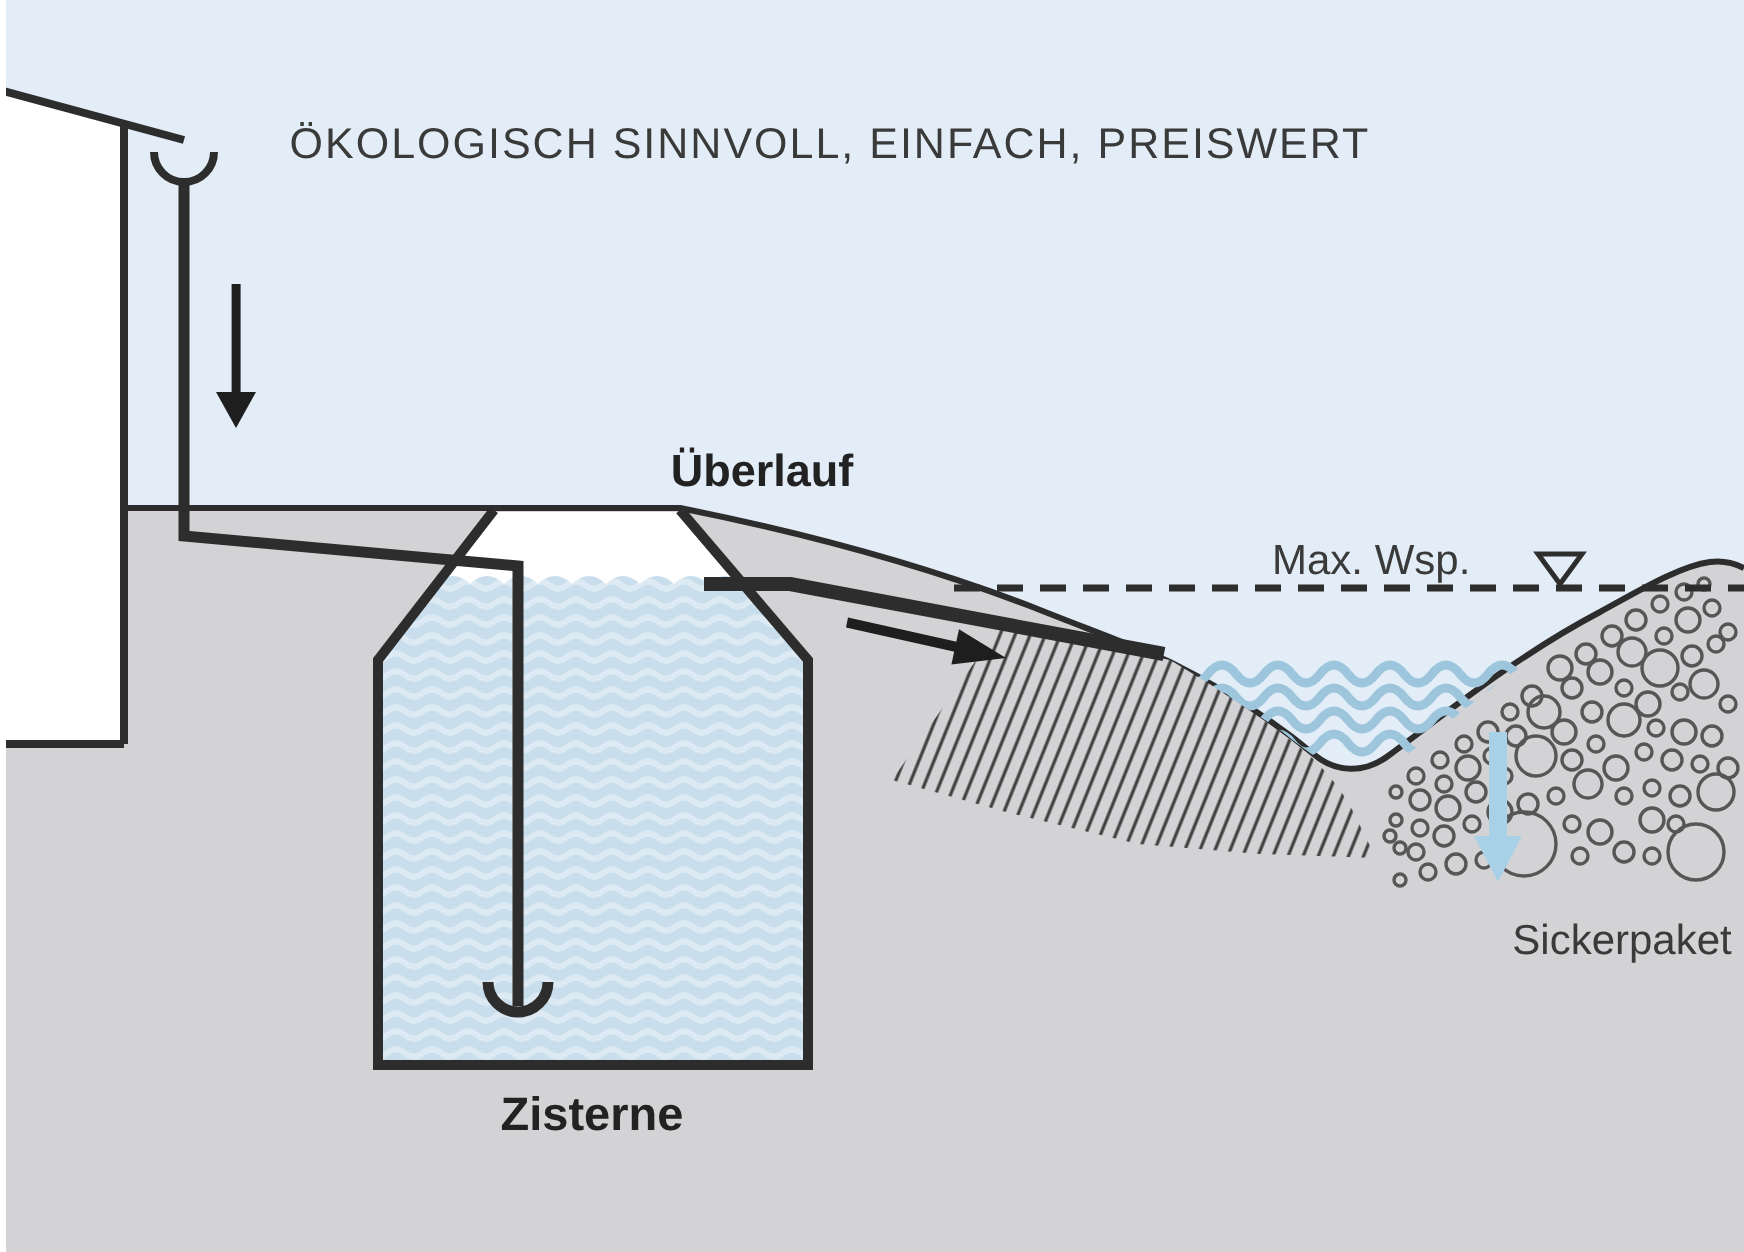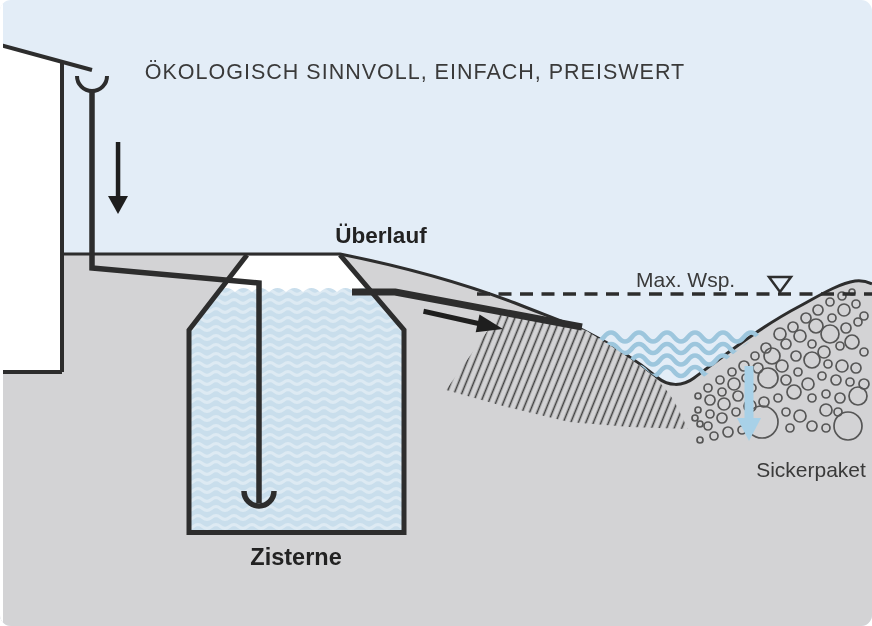--- a/index.html
+++ b/index.html
@@ -1,19 +1,18 @@
 <!DOCTYPE html>
 <html><head>
 <meta charset="utf-8">
 <style>
   html,body{margin:0;padding:0;background:#ffffff;}
   #stage{
     position:relative;width:872px;height:626px;overflow:hidden;
     font-family:"Liberation Sans", sans-serif;
-    border-radius:11px;
   }
   svg{display:block;}
   text{fill:#3a3a3a;}
   .title-text{font-size:21.5px;letter-spacing:1px;}
   .bold-label{font-size:22.5px;font-weight:bold;fill:#222222;}
   .plain-label{font-size:21px;}
 </style>
 </head>
 <body>
 

